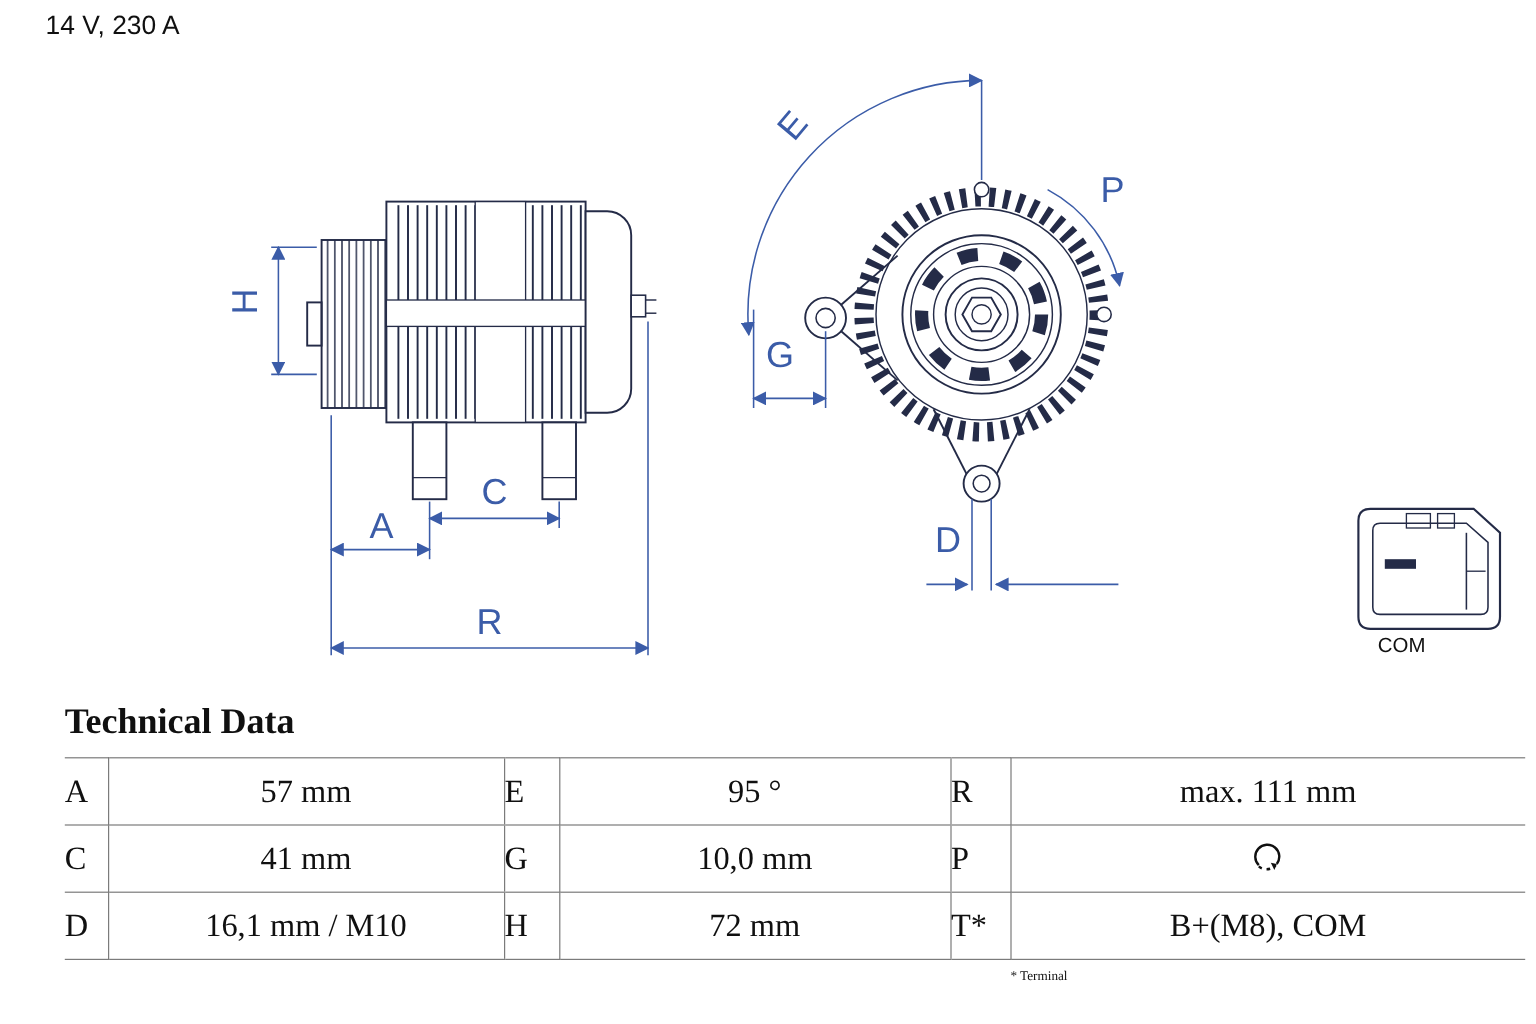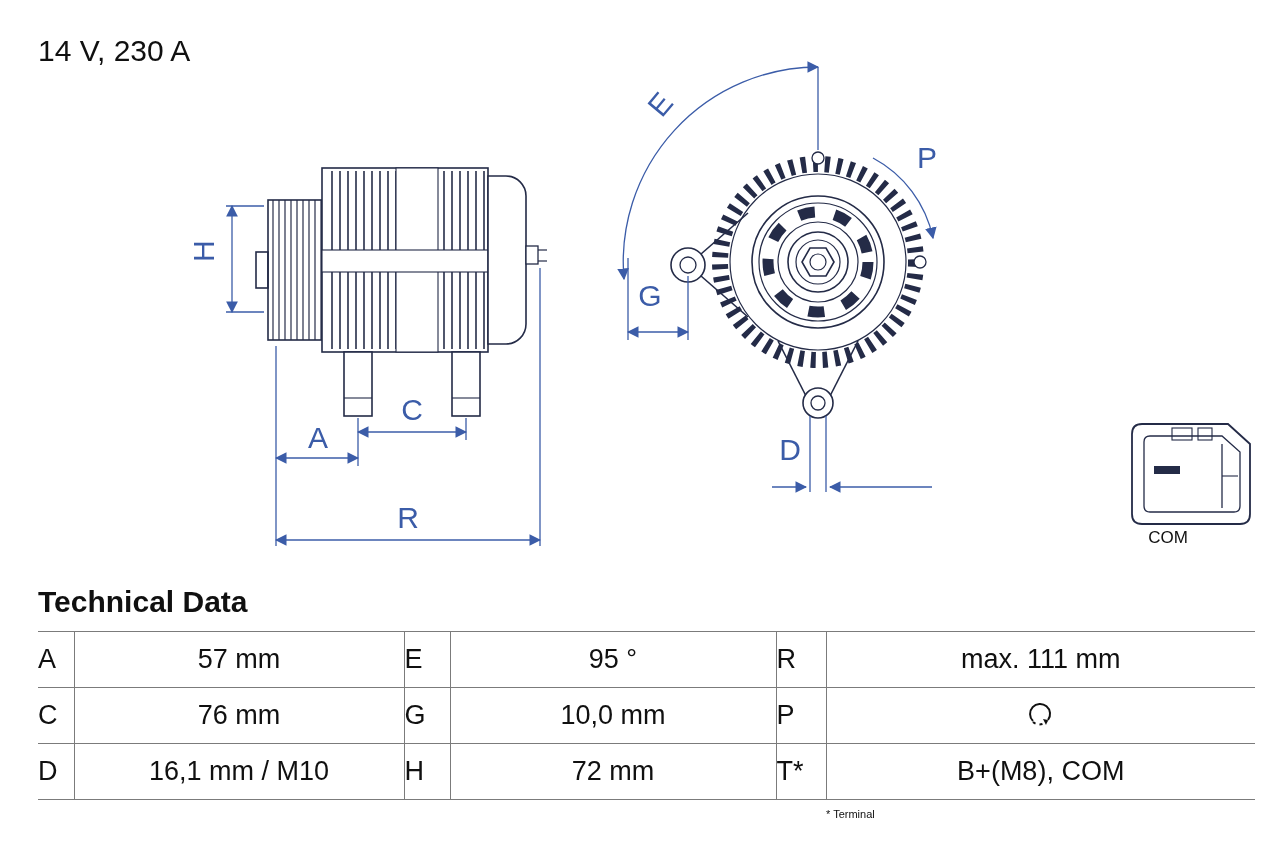--- a/index.html
+++ b/index.html
@@ -1,20 +1,20 @@
 <!DOCTYPE html>
 <html><head>
 <meta charset="utf-8">
 <style>
   html,body{margin:0;padding:0;background:#fff;}
   .page{position:relative;width:1280px;height:853px;background:#ffffff;
         font-family:"Liberation Sans",sans-serif;overflow:hidden;color:#111;}
-  .title{position:absolute;left:38px;top:34px;font-size:30px;color:#101010;}
+  .title{position:absolute;left:38px;top:8px;font-size:22px;color:#101010;}
   svg.drawing{position:absolute;left:0;top:0;}
-  .tech{position:absolute;left:38px;top:585px;width:1217px;}
+  .tech{position:absolute;left:54px;top:585px;width:1217px;font-family:Liberation Serif, serif;}
   .tech h2{font-size:30px;font-weight:bold;margin:0 0 12px 0;color:#101010;}
   table.tdata{border-collapse:collapse;width:100%;table-layout:fixed;}
   table.tdata td{height:55px;font-size:27px;color:#101010;
         border-bottom:1px solid #7b7b7b;padding:0;vertical-align:middle;white-space:nowrap;overflow:visible;}
   table.tdata tr:first-child td{border-top:1px solid #7b7b7b;}
   td.l{border-left:1px solid #7b7b7b;border-right:1px solid #7b7b7b;padding-left:5px;}
   td.l.first{border-left:none;}
   td.v{padding-left:13px;text-align:center;}
   .footnote{font-size:11px;margin-top:8px;margin-left:788px;color:#101010;}
   .roticon{vertical-align:middle;}
@@ -173,21 +173,21 @@
         <tr>
           <td class="l first">A</td>
           <td class="v">57 mm</td>
           <td class="l">E</td>
           <td class="v">95 °</td>
           <td class="l">R</td>
           <td class="v">max. 111 mm</td>
         </tr>
         <tr>
           <td class="l first">C</td>
-          <td class="v">76 mm</td>
+          <td class="v">41 mm</td>
           <td class="l">G</td>
           <td class="v">10,0 mm</td>
           <td class="l">P</td>
           <td class="v">
             <span></span>
             <svg class="roticon" width="34" height="32" viewBox="0 0 34 32">
               <path d="M9,21 A10,10 0 1 1 24,20" stroke="#101010" stroke-width="2" fill="none"></path>
               <path d="M9,22 A10,10 0 0 0 23,21" stroke="#101010" stroke-width="2" fill="none" stroke-dasharray="3 4"></path>
               <path d="M24,20 l-5,-1 l3,6 z" fill="#101010"></path>
             </svg>

